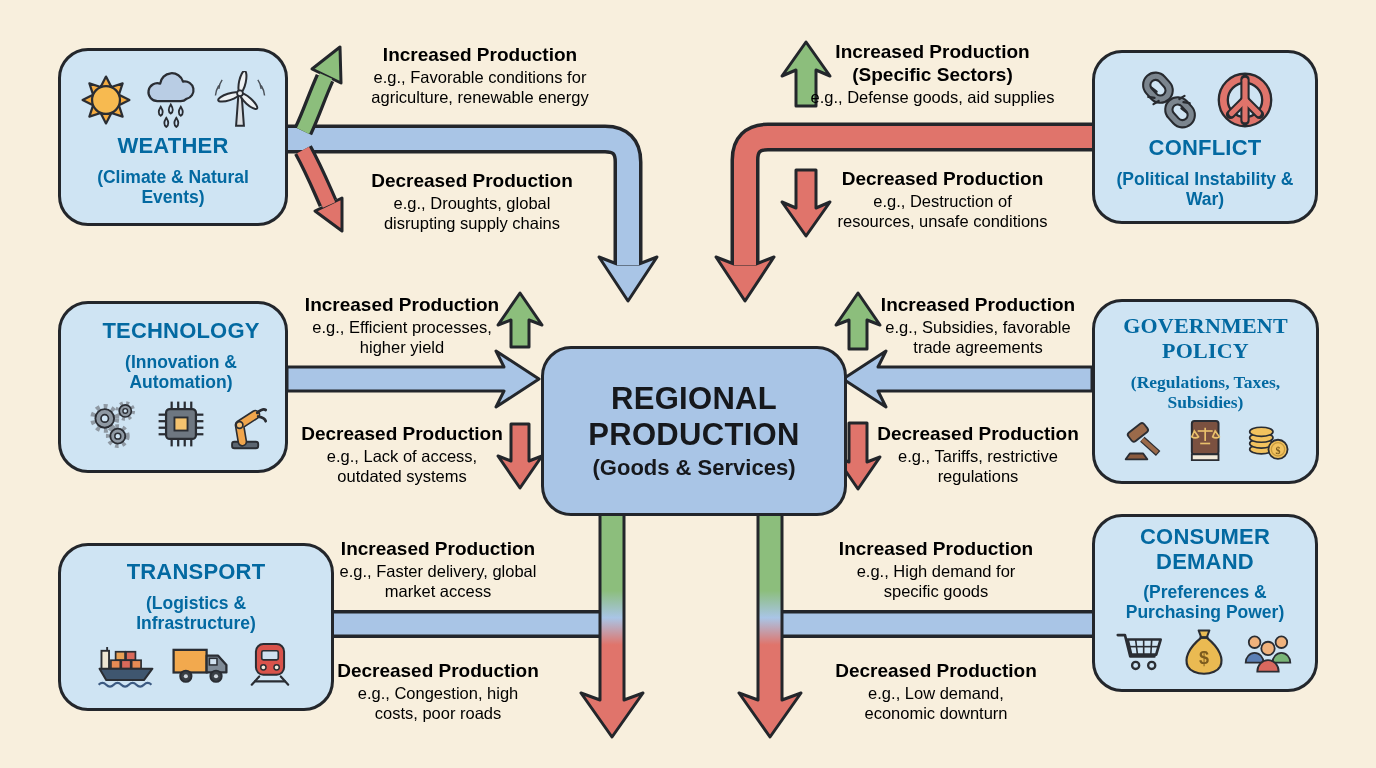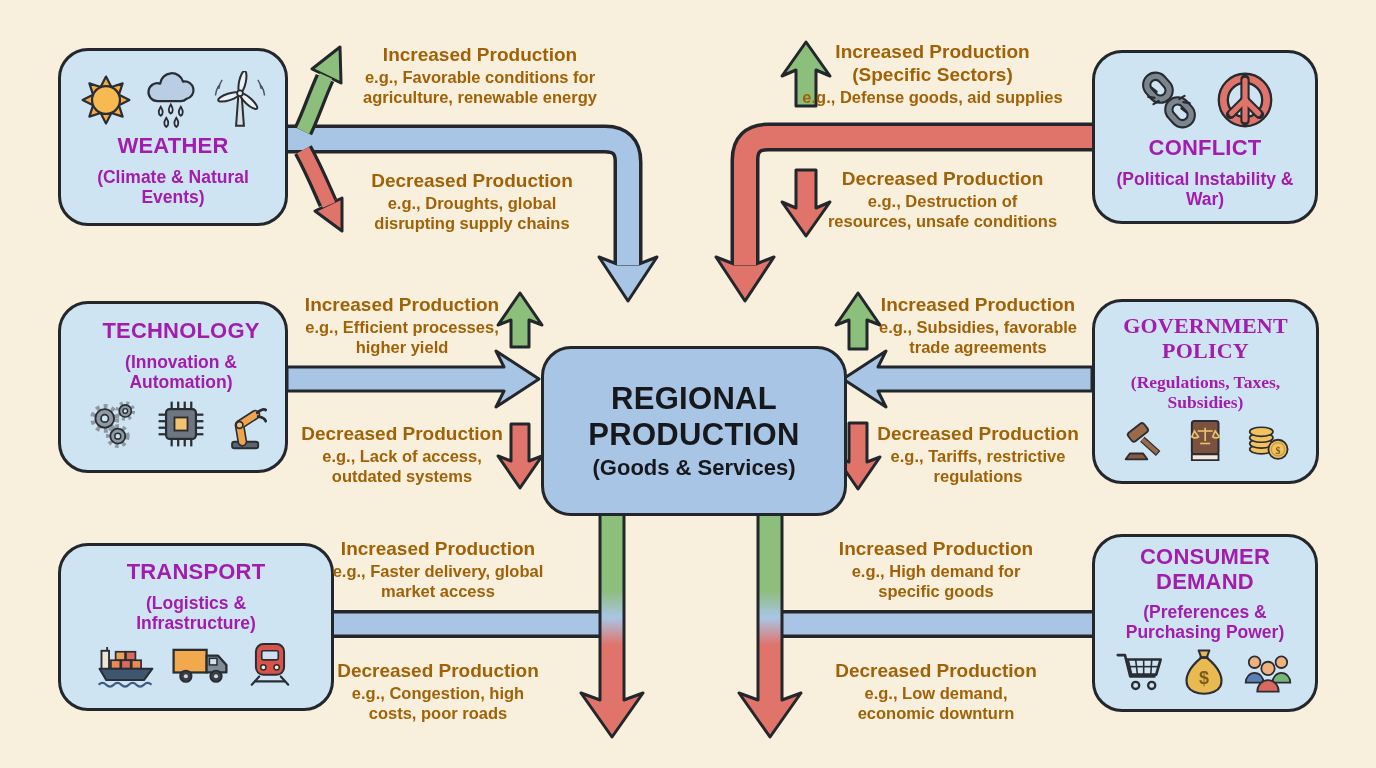--- a/index.html
+++ b/index.html
@@ -1,31 +1,31 @@
 <!DOCTYPE html>
 <html><head>
 <meta charset="utf-8">
 <style>
   html,body{margin:0;padding:0;}
   body{width:1376px;height:768px;font-family:"Liberation Sans",sans-serif;}
   .canvas{position:relative;width:1376px;height:768px;background:#f8efdd;overflow:hidden;}
   .arrow-layer{position:absolute;left:0;top:0;z-index:1;}
   .fbox{position:absolute;z-index:2;background:#cfe4f3;border:3px solid #23262b;border-radius:30px;
         display:flex;flex-direction:column;align-items:center;justify-content:center;
-        text-align:center;color:#a21caf;padding:6px 8px;box-sizing:border-box;}
+        text-align:center;color:#0369a1;padding:6px 8px;box-sizing:border-box;}
   .fbox .btitle{font-size:22px;font-weight:800;line-height:1.15;letter-spacing:.2px;}
   .fbox .bsub{font-size:17.5px;font-weight:700;line-height:1.15;margin-top:8px;}
   .icon-row{display:flex;align-items:center;justify-content:center;gap:8px;margin:4px 0;}
   .centerbox{position:absolute;z-index:2;background:#a9c5e6;border:3.5px solid #23262b;border-radius:30px;
         display:flex;flex-direction:column;align-items:center;justify-content:center;text-align:center;color:#16181c;margin-top:44px;}
   .centerbox .ctitle{font-size:31px;font-weight:800;line-height:1.13;letter-spacing:.3px;}
   .centerbox .csub{font-size:22px;font-weight:700;margin-top:3px;}
-  .label{position:absolute;z-index:3;text-align:center;color:#a16207;}
+  .label{position:absolute;z-index:3;text-align:center;color:#000000;}
   .label .lt{font-size:19px;font-weight:700;line-height:1.2;}
-  .label .ll{font-size:16.5px;font-weight:700;line-height:1.22;}
+  .label .ll{font-size:16.5px;font-weight:400;line-height:1.22;}
   svg{display:block;}
 </style>
 </head>
 <body>
 
 <div class="canvas">
 
   <svg class="arrow-layer" width="1376" height="768" viewBox="0 0 1376 768">
     <defs>
       <linearGradient id="gradUD" x1="0" y1="466" x2="0" y2="737" gradientUnits="userSpaceOnUse">
@@ -286,21 +286,21 @@
         <circle cx="43" cy="32" r="3.2" fill="#f3ead9" stroke="#2a2d33" stroke-width="1.8"></circle>
         <g stroke="#2a2d33" stroke-width="2.6" stroke-linecap="round">
           <line x1="22" y1="43" x2="13" y2="53"></line>
             <line x1="48" y1="43" x2="57" y2="53"></line>
           <line x1="17" y1="49" x2="53" y2="49"></line>
         </g>
       </svg>
     </div>
   </div>
 
-  <div class="fbox" style="left:1092px;top:534px;width:226px;height:178px;">
+  <div class="fbox" style="left:1092px;top:514px;width:226px;height:178px;">
     <div class="btitle" style="max-width:160px">CONSUMER DEMAND</div>
     <div class="bsub" style="max-width:190px">(Preferences &amp; Purchasing Power)</div>
     <div class="icon-row">
       <svg width="56" height="50" viewBox="0 0 60 56">
         <path d="M4,9 h8 l6,24 h27" fill="none" stroke="#2a2d33" stroke-width="3" stroke-linejoin="round" stroke-linecap="round"></path>
         <polygon points="15,14 52,14 47,31 19,31" fill="none" stroke="#2a2d33" stroke-width="3" stroke-linejoin="round"></polygon>
         <g stroke="#2a2d33" stroke-width="1.8">
           <line x1="24" y1="14" x2="26" y2="31"></line>
             <line x1="33" y1="14" x2="33" y2="31"></line>
             <line x1="42" y1="14" x2="41" y2="31"></line>

